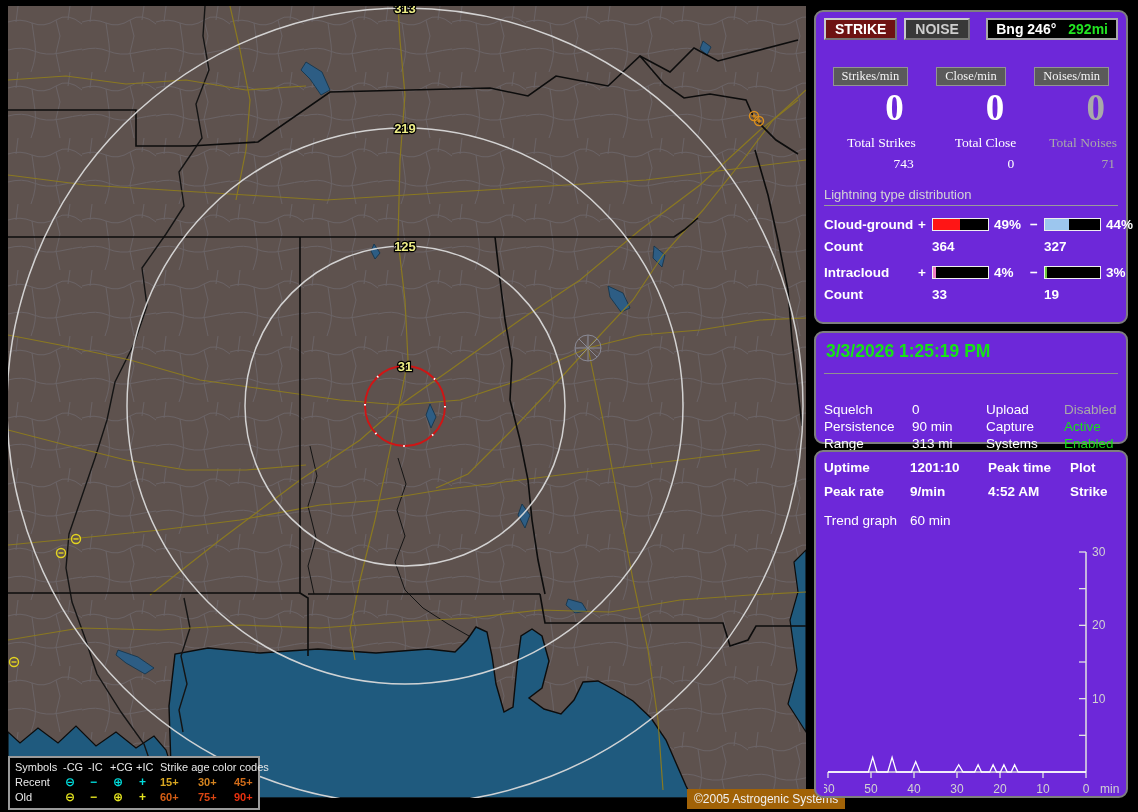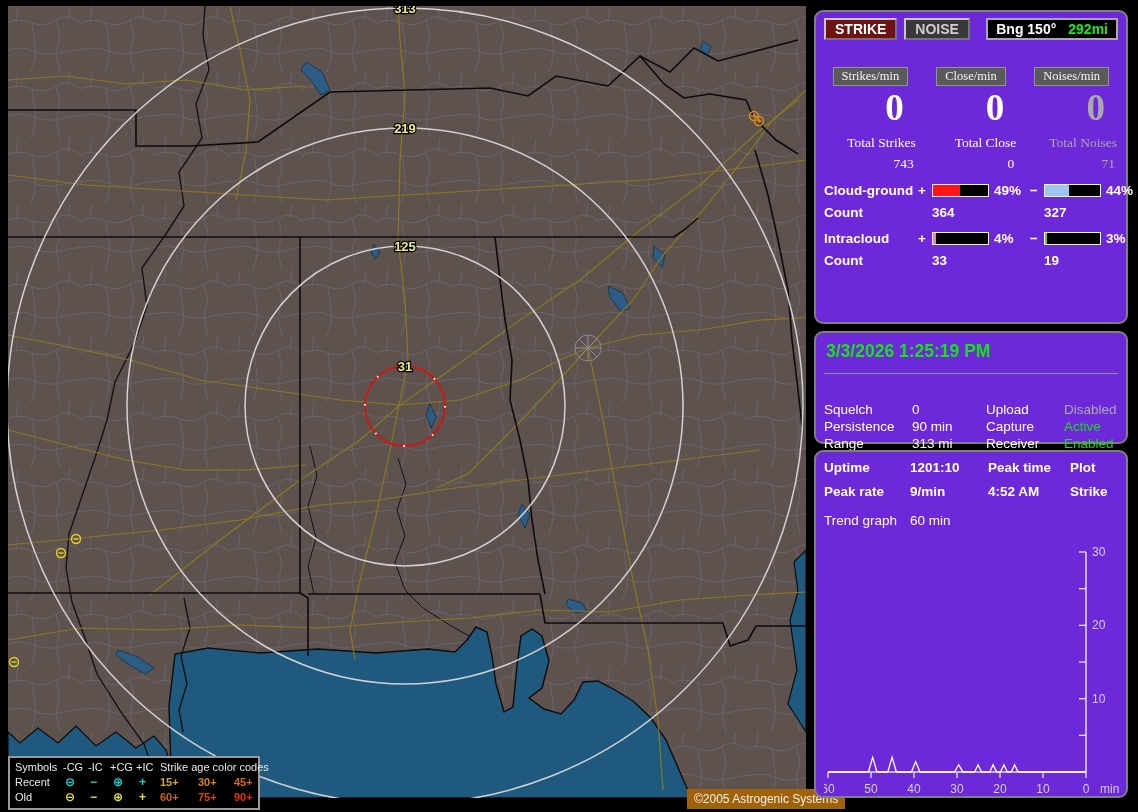--- a/index.html
+++ b/index.html
@@ -188,21 +188,21 @@
   <span class="lg-age" style="left: 224px; top: 33px; color: rgb(232, 48, 14);">90+</span>
 </div>
 
 <div id="copyright">©2005 Astrogenic Systems</div>
 
 <div class="panel" id="panel-stats">
   <div class="toprow">
     <div class="tbtn strike">STRIKE</div>
     <div class="tbtn noise">NOISE</div>
     <div class="bngbox">
-      <span>Bng 150°</span>
+      <span>Bng 246°</span>
       <span class="bng-dist">292mi</span>
     </div>
   </div>
 
   <div class="statgrid">
     <div class="stat-col">
       <div class="chipwrap"><span class="chip">Strikes/min</span></div>
       <div class="rate">0</div>
       <div class="tlabel">Total Strikes</div>
       <div class="tval">743</div>
@@ -214,20 +214,21 @@
       <div class="tval">0</div>
     </div>
     <div class="stat-col dim">
       <div class="chipwrap"><span class="chip">Noises/min</span></div>
       <div class="rate">0</div>
       <div class="tlabel">Total Noises</div>
       <div class="tval">71</div>
     </div>
   </div>
 
+  <div class="dist-head">Lightning type distribution</div>
 
   <div class="drow">
     <span>Cloud-ground</span>
     <span>+</span>
     <span class="bar">
         <span class="fill" style="width: 49%; background: rgb(255, 21, 21);"></span>
       </span>
     <span class="pct">49%</span>
     <span>−</span>
     <span class="bar">
@@ -277,21 +278,21 @@
     <span>Upload</span>
     <span style="color: rgb(169, 169, 169);">Disabled</span>
 
     <span>Persistence</span>
     <span style="color: rgb(255, 255, 255);">90 min</span>
     <span>Capture</span>
     <span style="color: rgb(26, 222, 26);">Active</span>
 
     <span>Range</span>
     <span style="color: rgb(255, 255, 255);">313 mi</span>
-    <span>Receiver</span>
+    <span>Systems</span>
     <span style="color: rgb(26, 222, 26);">Enabled</span>
   </div>
 </div>
 
 <div class="panel" id="panel-info">
   <div class="infogrid">
     <span>Uptime</span>
     <span>1201:10</span>
     <span>Peak time</span>
     <span>Plot</span>

